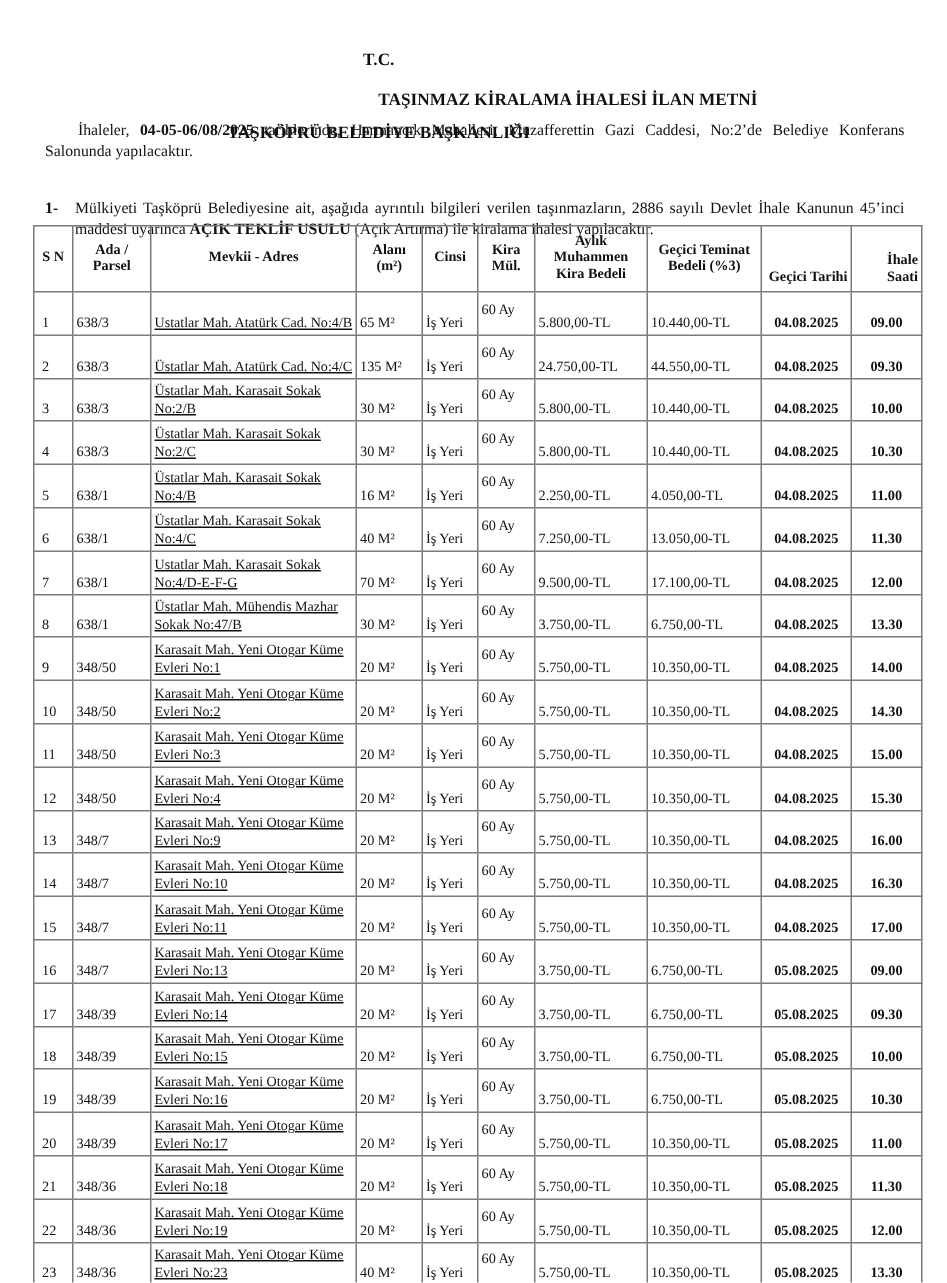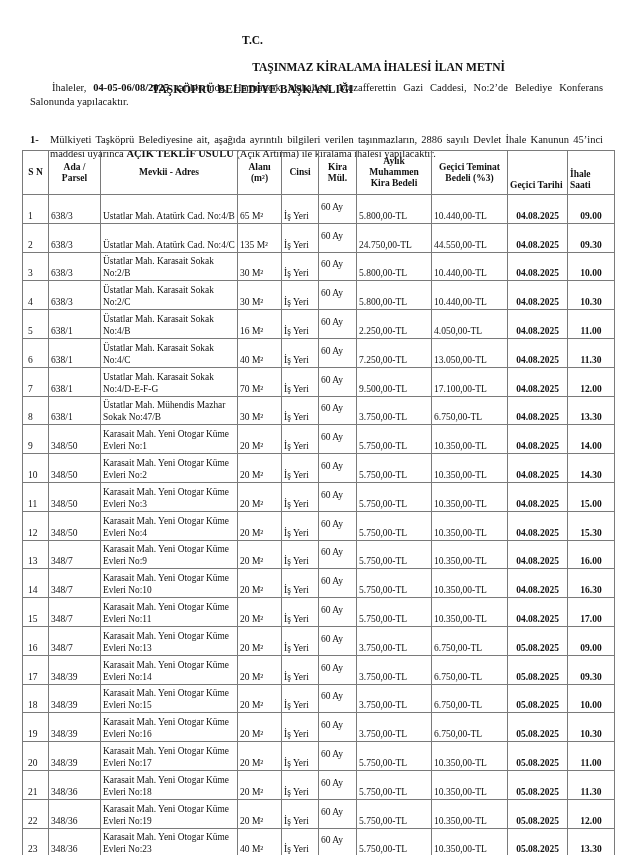--- a/index.html
+++ b/index.html
@@ -22,23 +22,23 @@
     #p2 { top: 133px; left: 50px; width: 553px; }
     .num { position: absolute; left: 30px; top: 133px; font-size: 10.5px; font-weight: bold; line-height: 14px; }
     b { font-weight: bold; }
     table {
       position: absolute; left: 22px; top: 150px;
       border-collapse: collapse; table-layout: fixed; width: 592px;
       font-size: 9.5px;
     }
     th, td { border: 1px solid #7a7a7a; padding: 0 2px; overflow: hidden; }
     th { font-weight: bold; height: 40px; text-align: center; vertical-align: middle; line-height: 11px; font-size: 9.5px; }
-    th.lft { text-align: left; vertical-align: bottom; padding-bottom: 3px; }
+    th.lft { text-align: right; vertical-align: bottom; padding-bottom: 3px; }
     td { height: 24.8px; vertical-align: bottom; line-height: 11px; padding-bottom: 1px; white-space: nowrap; }
-    td.addr { white-space: normal; line-height: 12px; font-size: 9.4px; }
+    td.addr { white-space: normal; line-height: 12px; font-size: 9.4px; text-decoration: underline; }
     td.cinsi { line-height: 11px; }
     td.kira { vertical-align: middle; padding-bottom: 3px; }
     td.bold { font-weight: bold; text-align: center; }
     td.sn { padding-left: 5px; }
   </style>
 </head>
 <body>
 
 <div class="title" id="t1">T.C.</div>
 <div class="title" id="t2">TAŞKÖPRÜ BELEDİYE BAŞKANLIĞI</div>

